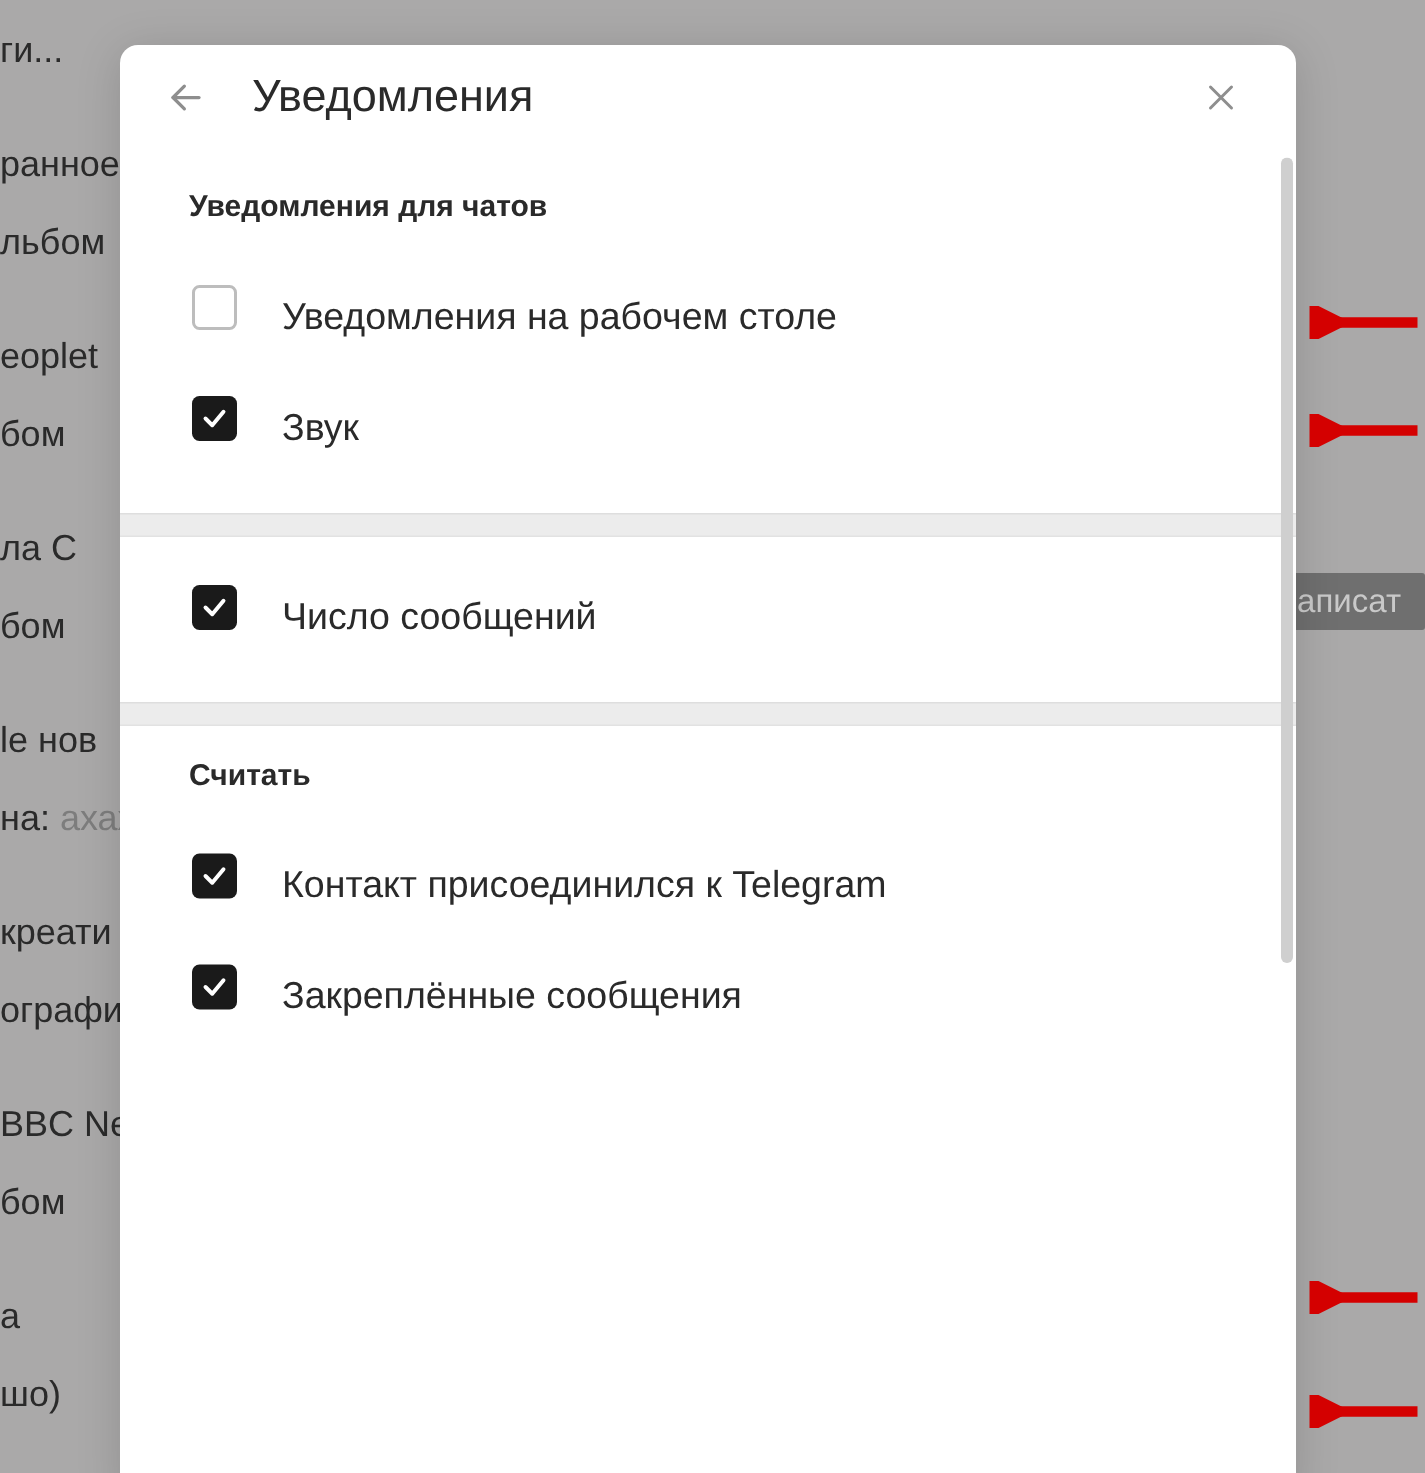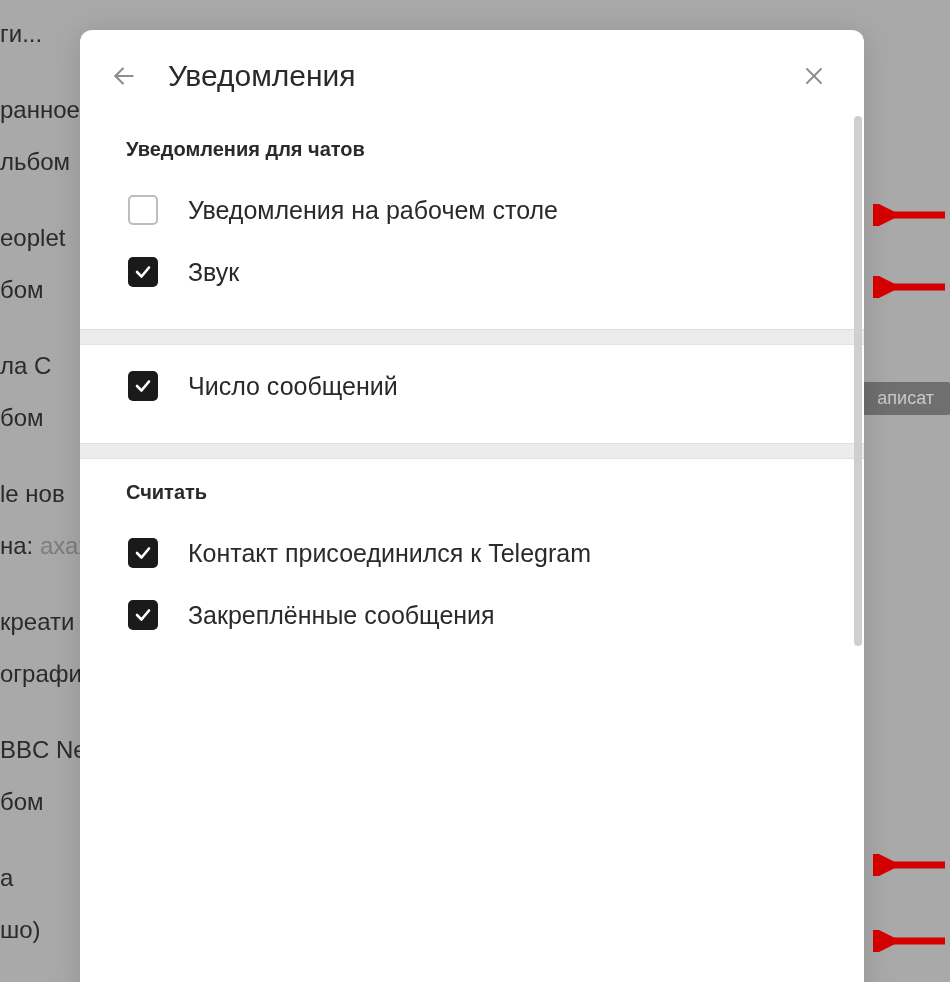--- a/index.html
+++ b/index.html
@@ -25,40 +25,40 @@
       white-space: nowrap;
     }
     .bg-faded { color: #7d7d7d; }
     .bg-right {
       position: absolute;
       right: 0;
       top: 382px;
       background: #6f6f6f;
       color: #c9c9c9;
       padding: 6px 16px;
-      font-size: 18px;
+      font-size: 22px;
       border-radius: 2px;
     }
     .modal {
       position: absolute;
       left: 80px;
       top: 30px;
       width: 784px;
       height: 970px;
       background: #fff;
       border-radius: 12px;
       box-shadow: 0 4px 30px rgba(0,0,0,0.15);
       display: flex;
       flex-direction: column;
       overflow: hidden;
     }
     .modal-header {
       display: flex;
       align-items: center;
-      padding: 28px 32px 22px 26px;
+      padding: 17px 32px 22px 26px;
       justify-content: center;
     }
     .back-btn {
       width: 36px;
       height: 36px;
       display: flex;
       align-items: center;
       justify-content: center;
       cursor: pointer;
       color: #8e8e8e;
@@ -114,20 +114,21 @@
       border: 2.5px solid #bdbdbd;
       background: #fff;
     }
     .checkbox.checked {
       background: #1a1a1a;
     }
     .option-label {
       font-size: 25px;
       color: #2a2a2a;
       margin-left: 30px;
+      margin-top: 13px;
     }
     .section-divider {
       height: 16px;
       background: #ececec;
       border-top: 1px solid #dedede;
       border-bottom: 1px solid #e2e2e2;
     }
     .scrollbar-track {
       position: absolute;
       right: 2px;

